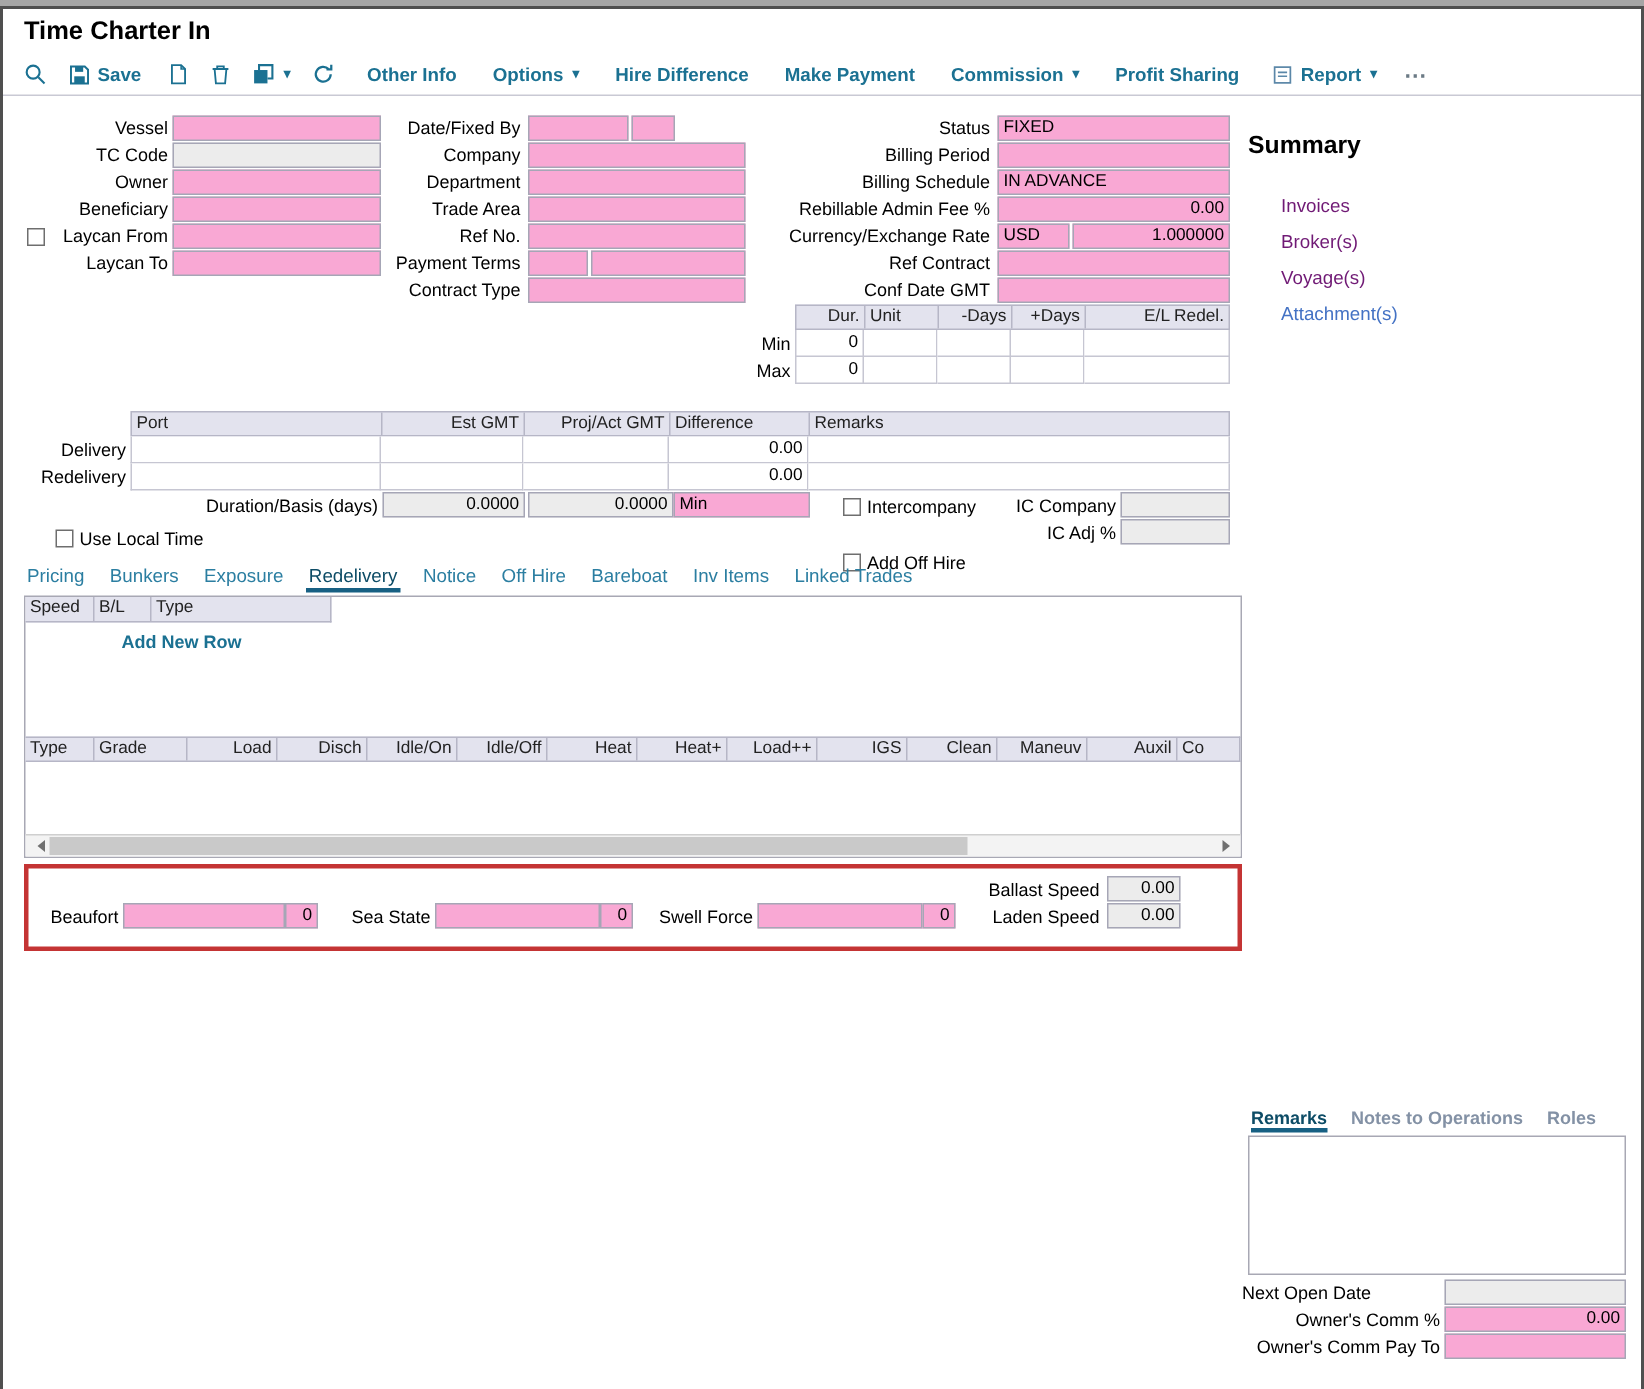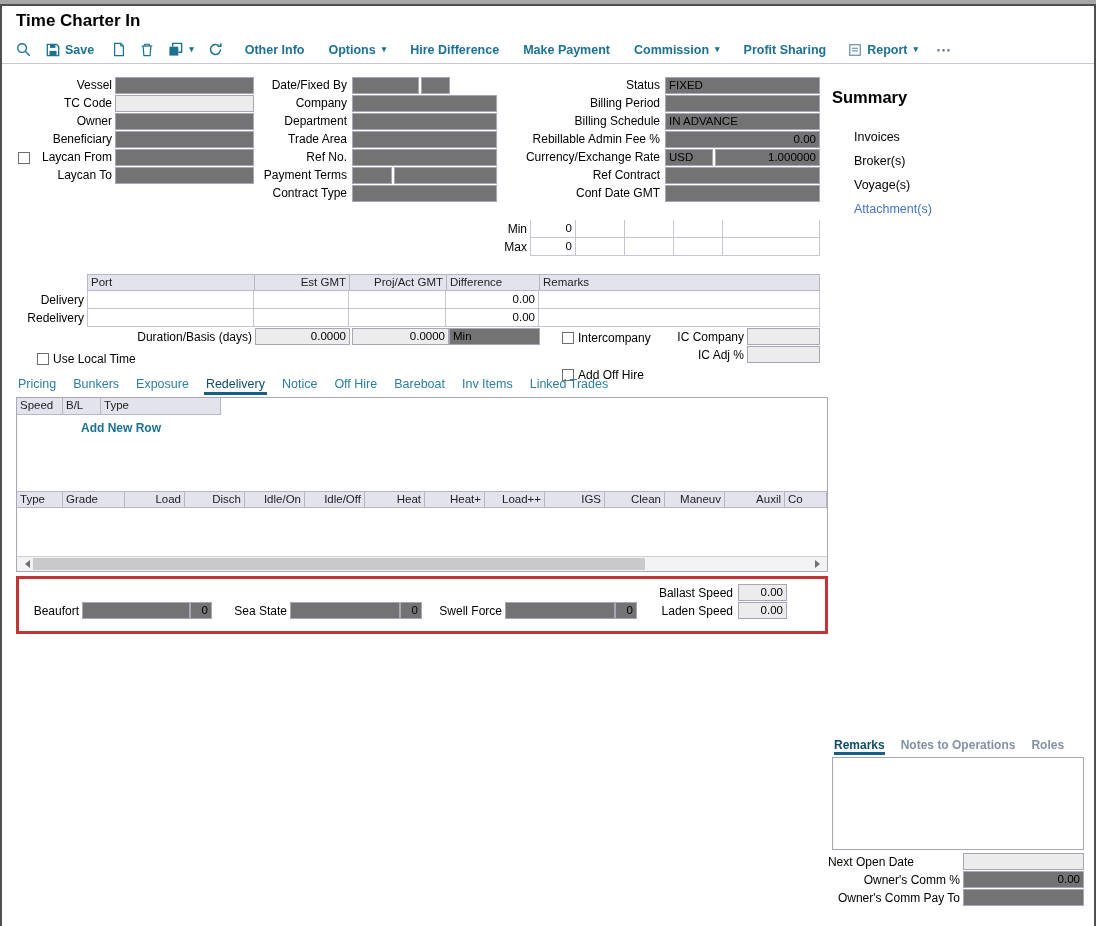--- a/index.html
+++ b/index.html
@@ -5,21 +5,21 @@
   html,body{margin:0;padding:0}
   body{font-family:"Liberation Sans",sans-serif;background:#a6a6a6}
   .page{position:relative;width:1096px;height:926px;margin:4px auto;background:#fff;border:2px solid #4f4f4f;box-sizing:border-box;overflow:hidden;color:#000}
   .title{position:absolute;left:14px;top:5px;font-size:17px;font-weight:bold}
   .toolbar{position:absolute;left:0;top:30px;width:100%;height:28px;display:flex;align-items:center;padding-left:14px;box-sizing:border-box;border-bottom:1px solid #c9c9d4}
   .tbtn{display:flex;align-items:center;gap:5px;color:#1b7192;font-size:12.5px;font-weight:600;cursor:pointer;white-space:nowrap}
   .tbtn svg{display:block}
   .caret{font-size:9px;line-height:1;margin-left:1px}
   .more{color:#6b7a85;font-size:15px;font-weight:bold;letter-spacing:1px}
   .lbl{position:absolute;font-size:12px;line-height:17px;height:17px;text-align:right;white-space:nowrap;overflow:hidden}
-  .inp{position:absolute;height:17px;box-sizing:border-box;border:1px solid #a6a6b6;background:#737373;font-size:11.5px;line-height:15px;padding:0 3px;white-space:nowrap;overflow:hidden}
+  .inp{position:absolute;height:17px;box-sizing:border-box;border:1px solid #a6a6b6;background:#f9a8d4;font-size:11.5px;line-height:15px;padding:0 3px;white-space:nowrap;overflow:hidden}
   .dis{background:#ececec}
   .num{text-align:right}
   .cb{position:absolute;width:12px;height:12px;box-sizing:border-box;border:1px solid #6e6e6e;background:#fff;cursor:pointer}
   .cblbl{position:absolute;font-size:12px;line-height:14px;white-space:nowrap}
   .thead{position:absolute;display:flex;box-sizing:border-box;background:#e3e3ee;border:1px solid #b6b6c6}
   .th{box-sizing:border-box;font-size:11.5px;line-height:15px;padding:0 3px;border-right:1px solid #b6b6c6;white-space:nowrap;overflow:hidden;color:#222}
   .th:last-child{border-right:none}
   .trow{position:absolute;display:flex;box-sizing:border-box}
   .td{box-sizing:border-box;background:#fff;height:18px;font-size:11.5px;line-height:16px;padding:0 3px;border-right:1px solid #c6c6d2;border-bottom:1px solid #c6c6d2;white-space:nowrap;overflow:hidden}
   .trow .td:first-child{border-left:1px solid #c6c6d2}
@@ -31,21 +31,21 @@
   .link{position:absolute;color:#1b7192;font-size:12px;font-weight:600;cursor:pointer;white-space:nowrap}
   .scroll{position:absolute;left:0;bottom:0;width:100%;height:15px;background:#f3f3f3;border-top:1px solid #cfcfcf;display:flex;align-items:center;box-sizing:border-box}
   .sbtn{width:16px;height:14px;display:flex;align-items:center;justify-content:center;cursor:pointer}
   .tri-l{width:0;height:0;border:4px solid transparent;border-right:5px solid #707070}
   .tri-r{width:0;height:0;border:4px solid transparent;border-left:5px solid #707070}
   .thumb{height:12px;width:612px;background:#c9c9c9;cursor:pointer}
   .spacer{flex:1}
   .hlbox{position:absolute;left:14px;top:570px;width:812px;height:58px;box-sizing:border-box;border:3px solid #c43434}
   .hlbox .lbl,.hlbox .inp{position:absolute}
   .sumtitle{position:absolute;left:830px;top:82px;font-size:16.5px;font-weight:bold}
-  .sumlink{position:absolute;left:852px;font-size:12.5px;color:#000000;cursor:pointer;white-space:nowrap}
+  .sumlink{position:absolute;left:852px;font-size:12.5px;color:#701a75;cursor:pointer;white-space:nowrap}
   .sumlink.blue{color:#4472c4}
   .btabs{position:absolute;left:832px;top:732px;display:flex;gap:16px;align-items:flex-end}
   .btab{font-size:12px;font-weight:600;color:#8391a5;white-space:nowrap;padding-bottom:3px;cursor:pointer}
   .btab.active{color:#0d4c66;border-bottom:3px solid #176083;padding-bottom:0}
   .remarks{position:absolute;left:830px;top:751px;width:252px;height:93px;box-sizing:border-box;border:1px solid #a8a8b4;background:#fff;cursor:text}
 </style>
 </head>
 <body>
 
 <div class="page">
@@ -165,20 +165,27 @@
   <div class="lbl" style="left:520px;top:125px;width:138px">Rebillable Admin Fee %</div>
   <div class="inp num" style="left:663px;top:125px;width:155px">0.00</div>
   <div class="lbl" style="left:520px;top:143px;width:138px">Currency/Exchange Rate</div>
   <div class="inp" style="left:663px;top:143px;width:48px">USD</div>
   <div class="inp num" style="left:713px;top:143px;width:105px">1.000000</div>
   <div class="lbl" style="left:520px;top:161px;width:138px">Ref Contract</div>
   <div class="inp" style="left:663px;top:161px;width:155px"></div>
   <div class="lbl" style="left:520px;top:179px;width:138px">Conf Date GMT</div>
   <div class="inp" style="left:663px;top:179px;width:155px"></div>
 
+  <div class="thead" style="left:528px;top:197px;width:290px;height:17px">
+    <div class="th r" style="width:46px">Dur.</div>
+    <div class="th" style="width:49px">Unit</div>
+    <div class="th r" style="width:49px">-Days</div>
+    <div class="th r" style="width:49px">+Days</div>
+    <div class="th r" style="flex:1">E/L Redel.</div>
+  </div>
   <div class="lbl" style="left:455px;top:215px;width:70px">Min</div>
   <div class="trow" style="left:528px;top:214px;width:290px">
     <div class="td r" style="width:46px">0</div>
     <div class="td" style="width:49px"></div>
     <div class="td" style="width:49px"></div>
     <div class="td" style="width:49px"></div>
     <div class="td" style="flex:1"></div>
   </div>
   <div class="lbl" style="left:455px;top:233px;width:70px">Max</div>
   <div class="trow" style="left:528px;top:232px;width:290px">

